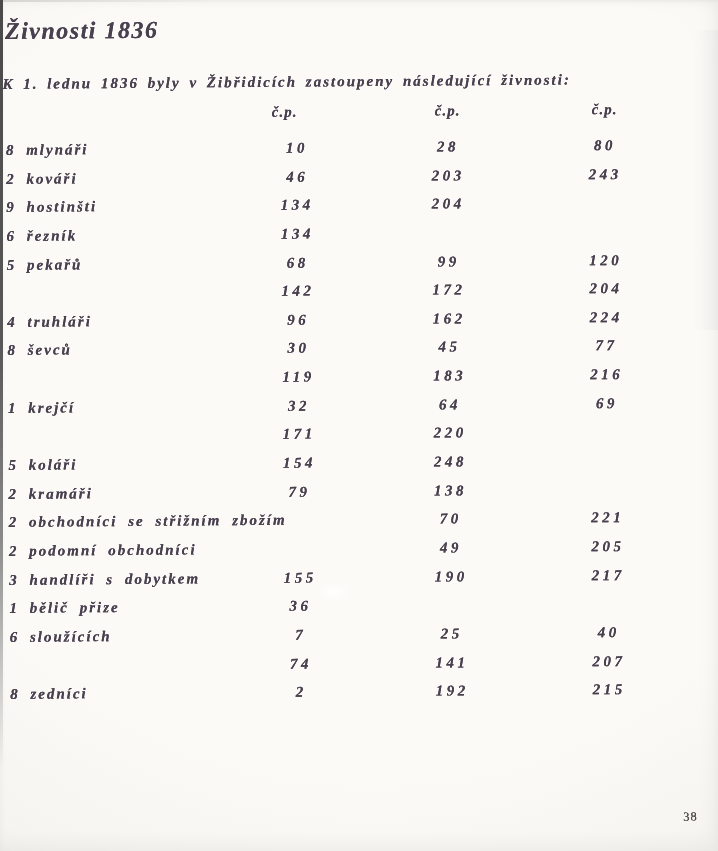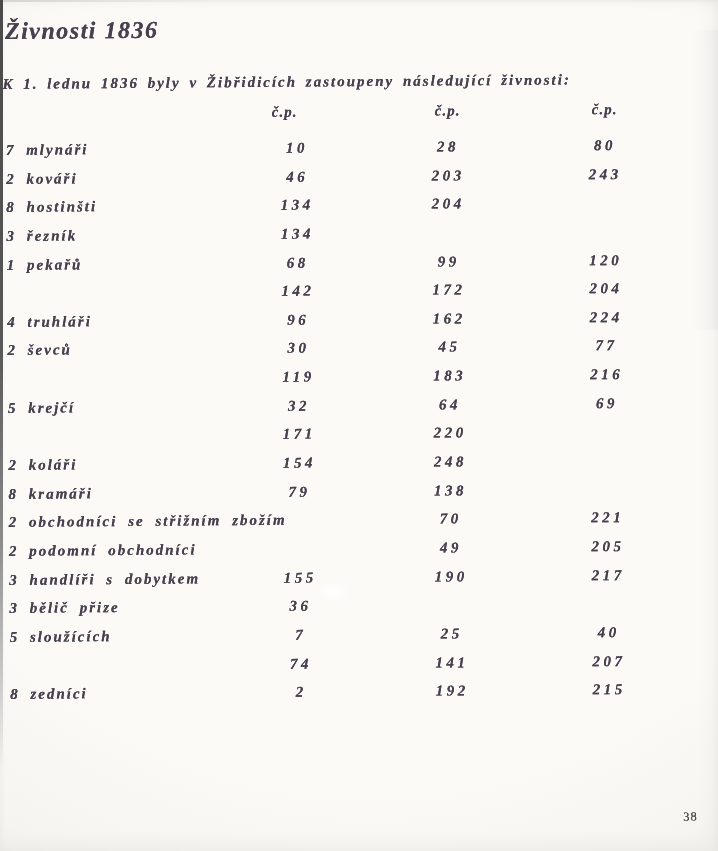--- a/index.html
+++ b/index.html
@@ -102,110 +102,110 @@
   <p class="intro">K 1. lednu 1836 byly v Žibřidicích zastoupeny následující živnosti:</p>
 
   <div class="headers">
     <span class="hdr h1">č.p.</span>
     <span class="hdr h2">č.p.</span>
     <span class="hdr h3">č.p.</span>
   </div>
 
   <div class="rows">
       <div class="row">
-        <span class="lbl">7 mlynáři</span>
+        <span class="lbl">8 mlynáři</span>
         <span class="num c1">10</span>
         <span class="num c2">28</span>
         <span class="num c3">80</span>
       </div>
       <div class="row">
         <span class="lbl">2 kováři</span>
         <span class="num c1">46</span>
         <span class="num c2">203</span>
         <span class="num c3">243</span>
       </div>
       <div class="row">
-        <span class="lbl">8 hostinšti</span>
+        <span class="lbl">9 hostinšti</span>
         <span class="num c1">134</span>
         <span class="num c2">204</span>
       </div>
       <div class="row">
-        <span class="lbl">3 řezník</span>
+        <span class="lbl">6 řezník</span>
         <span class="num c1">134</span>
       </div>
       <div class="row">
-        <span class="lbl">1 pekařů</span>
+        <span class="lbl">5 pekařů</span>
         <span class="num c1">68</span>
         <span class="num c2">99</span>
         <span class="num c3">120</span>
       </div>
       <div class="row">
         <span class="num c1">142</span>
         <span class="num c2">172</span>
         <span class="num c3">204</span>
       </div>
       <div class="row">
         <span class="lbl">4 truhláři</span>
         <span class="num c1">96</span>
         <span class="num c2">162</span>
         <span class="num c3">224</span>
       </div>
       <div class="row">
-        <span class="lbl">2 ševců</span>
+        <span class="lbl">8 ševců</span>
         <span class="num c1">30</span>
         <span class="num c2">45</span>
         <span class="num c3">77</span>
       </div>
       <div class="row">
         <span class="num c1">119</span>
         <span class="num c2">183</span>
         <span class="num c3">216</span>
       </div>
       <div class="row">
-        <span class="lbl">5 krejčí</span>
+        <span class="lbl">1 krejčí</span>
         <span class="num c1">32</span>
         <span class="num c2">64</span>
         <span class="num c3">69</span>
       </div>
       <div class="row">
         <span class="num c1">171</span>
         <span class="num c2">220</span>
       </div>
       <div class="row">
-        <span class="lbl">2 koláři</span>
+        <span class="lbl">5 koláři</span>
         <span class="num c1">154</span>
         <span class="num c2">248</span>
       </div>
       <div class="row">
-        <span class="lbl">8 kramáři</span>
+        <span class="lbl">2 kramáři</span>
         <span class="num c1">79</span>
         <span class="num c2">138</span>
       </div>
       <div class="row">
         <span class="lbl">2 obchodníci se střižním zbožím</span>
         <span class="num c2">70</span>
         <span class="num c3">221</span>
       </div>
       <div class="row">
         <span class="lbl">2 podomní obchodníci</span>
         <span class="num c2">49</span>
         <span class="num c3">205</span>
       </div>
       <div class="row">
         <span class="lbl">3 handlíři s dobytkem</span>
         <span class="num c1">155</span>
         <span class="num c2">190</span>
         <span class="num c3">217</span>
       </div>
       <div class="row">
-        <span class="lbl">3 bělič přize</span>
+        <span class="lbl">1 bělič přize</span>
         <span class="num c1">36</span>
       </div>
       <div class="row">
-        <span class="lbl">5 sloužících</span>
+        <span class="lbl">6 sloužících</span>
         <span class="num c1">7</span>
         <span class="num c2">25</span>
         <span class="num c3">40</span>
       </div>
       <div class="row">
         <span class="num c1">74</span>
         <span class="num c2">141</span>
         <span class="num c3">207</span>
       </div>
       <div class="row">

